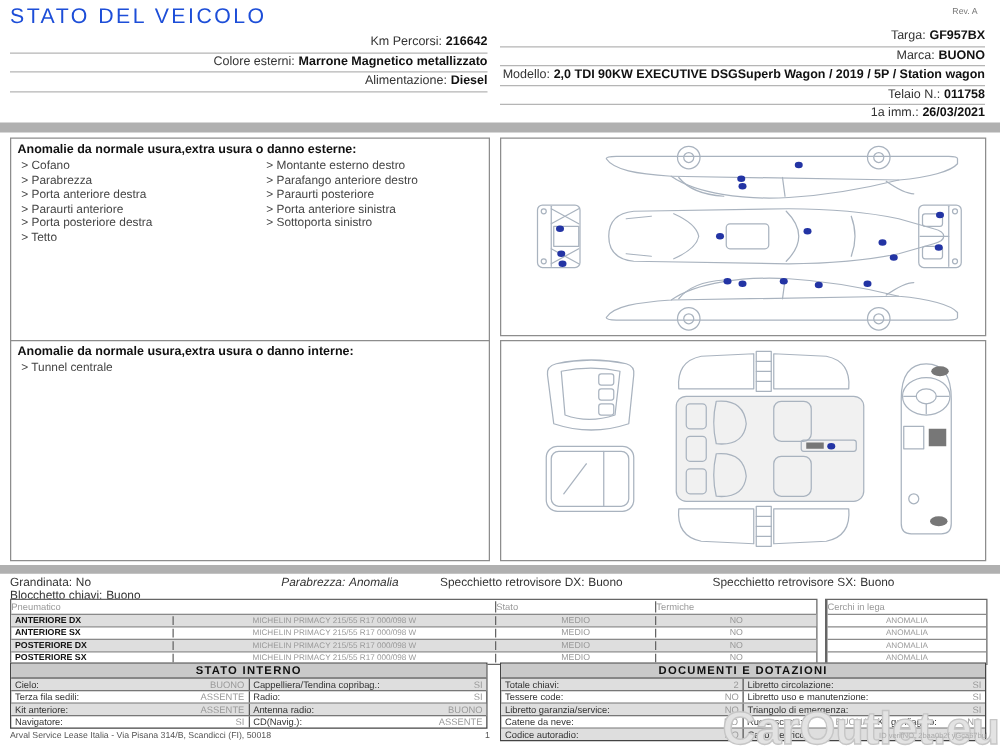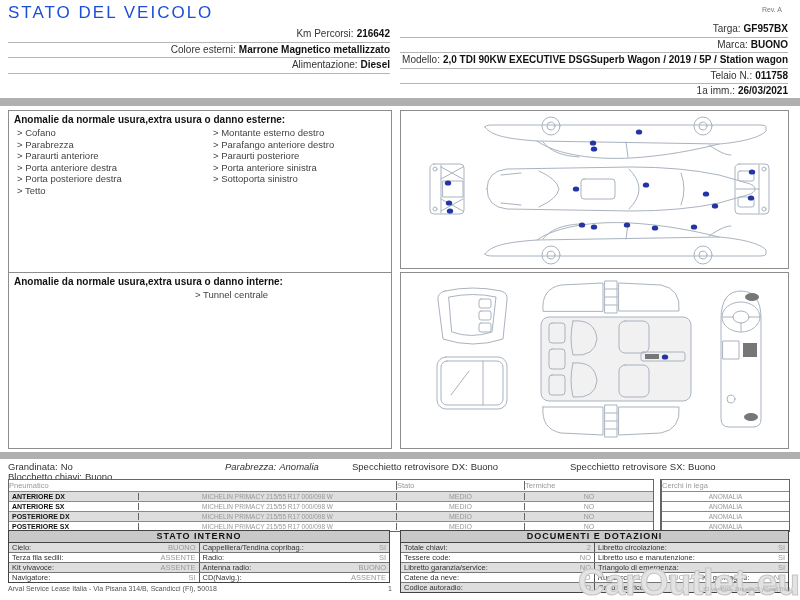--- a/index.html
+++ b/index.html
@@ -16,21 +16,21 @@
   .val{font-weight:bold;color:#111;}
   .band{position:absolute;left:0;width:800px;background:#b0b0b0;}
   .band1{top:98px;height:8px;}
   .band2{top:452px;height:7px;}
   .panel{position:absolute;border:1px solid #8d8d8d;background:#fff;box-sizing:border-box;}
   .panelA{left:8px;top:110px;width:384px;height:206px;}
   .panelB{left:400px;top:110px;width:389px;height:159px;}
   .panelC{left:8px;top:272px;width:384px;height:177px;}
   .panelD{left:400px;top:272px;width:389px;height:177px;}
   .ptitle{font-size:10px;font-weight:bold;color:#111;padding:3px 5px 2px;}
-  .cols{display:flex;padding-left:8px;justify-content:flex-end;}
+  .cols{display:flex;padding-left:8px;}
   .col1{width:196px;}
   .col2{flex:1;}
   .anom-item{font-size:9.5px;line-height:11.5px;color:#444;}
   .cl{fill:none;stroke:#a9b3bf;stroke-width:1;stroke-linejoin:round;stroke-linecap:round;}
   .cfill{fill:#f1f1f1;stroke:#a9b3bf;stroke-width:1;}
   .cdark{fill:#777;stroke:none;}
   .statusline{position:absolute;font-size:9.5px;color:#333;white-space:nowrap;}
   .tires-main,.tires-cerchi{position:absolute;top:479px;border:1px solid #666;box-sizing:border-box;background:#fff;}
   .tires-main{left:8px;width:646px;}
   .tires-cerchi{left:660px;width:130px;border-left:2px solid #666;}
@@ -89,22 +89,22 @@
   </div>
 
   <div class="band band1"></div>
 
   <div class="panel panelA">
     <div class="ptitle">Anomalie da normale usura,extra usura o danno esterne:</div>
     <div class="cols">
       <div class="col1">
           <div class="anom-item">&gt; Cofano</div>
           <div class="anom-item">&gt; Parabrezza</div>
+          <div class="anom-item">&gt; Porta anteriore destra</div>
           <div class="anom-item">&gt; Paraurti anteriore</div>
-          <div class="anom-item">&gt; Porta anteriore destra</div>
           <div class="anom-item">&gt; Porta posteriore destra</div>
           <div class="anom-item">&gt; Tetto</div>
         </div>
       <div class="col2">
           <div class="anom-item">&gt; Montante esterno destro</div>
           <div class="anom-item">&gt; Parafango anteriore destro</div>
           <div class="anom-item">&gt; Paraurti posteriore</div>
           <div class="anom-item">&gt; Porta anteriore sinistra</div>
           <div class="anom-item">&gt; Sottoporta sinistro</div>
         </div>
@@ -316,21 +316,21 @@
             <span class="blbl">Terza fila sedili:</span>
             <span class="bval">ASSENTE</span>
           </div>
           <div class="bcell">
             <span class="blbl">Radio:</span>
             <span class="bval">SI</span>
           </div>
         </div>
         <div class="brow shade">
           <div class="bcell">
-            <span class="blbl">Kit vivavoce:</span>
+            <span class="blbl">Kit anteriore:</span>
             <span class="bval">ASSENTE</span>
           </div>
           <div class="bcell">
             <span class="blbl">Antenna radio:</span>
             <span class="bval">BUONO</span>
           </div>
         </div>
         <div class="brow">
           <div class="bcell">
             <span class="blbl">Navigatore:</span>

